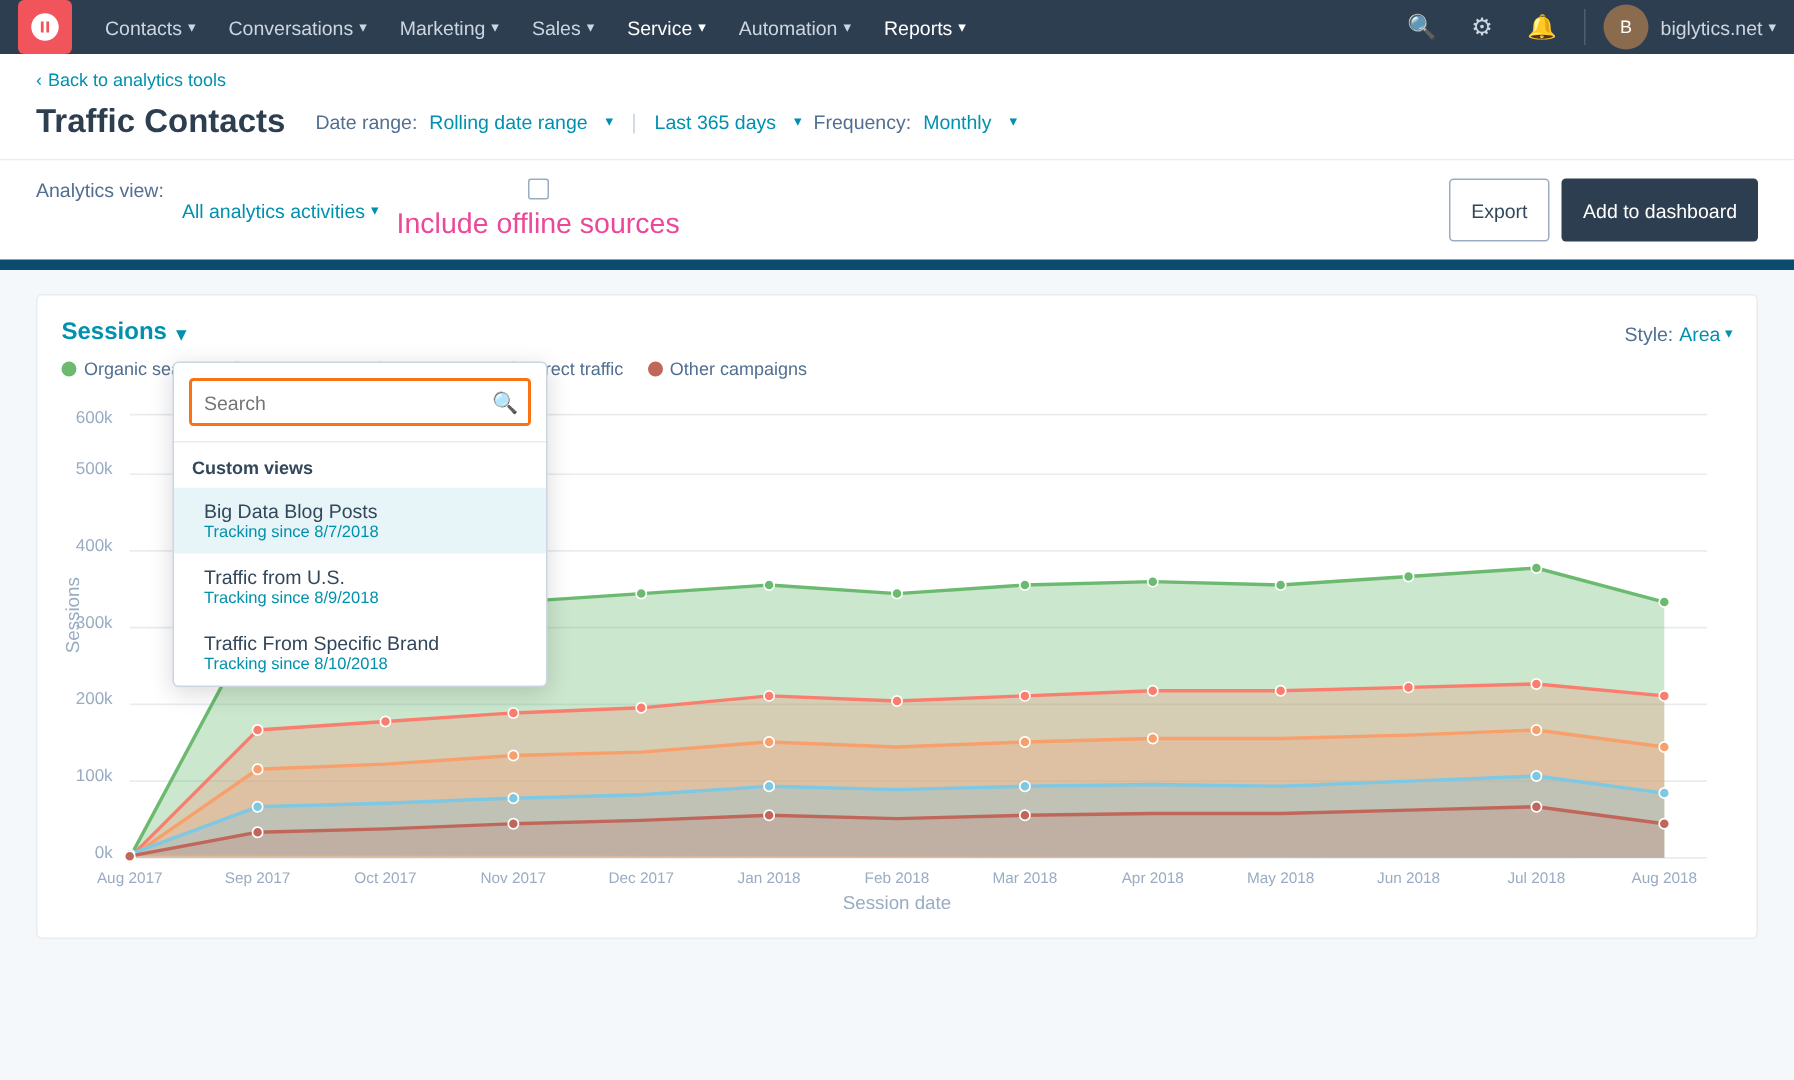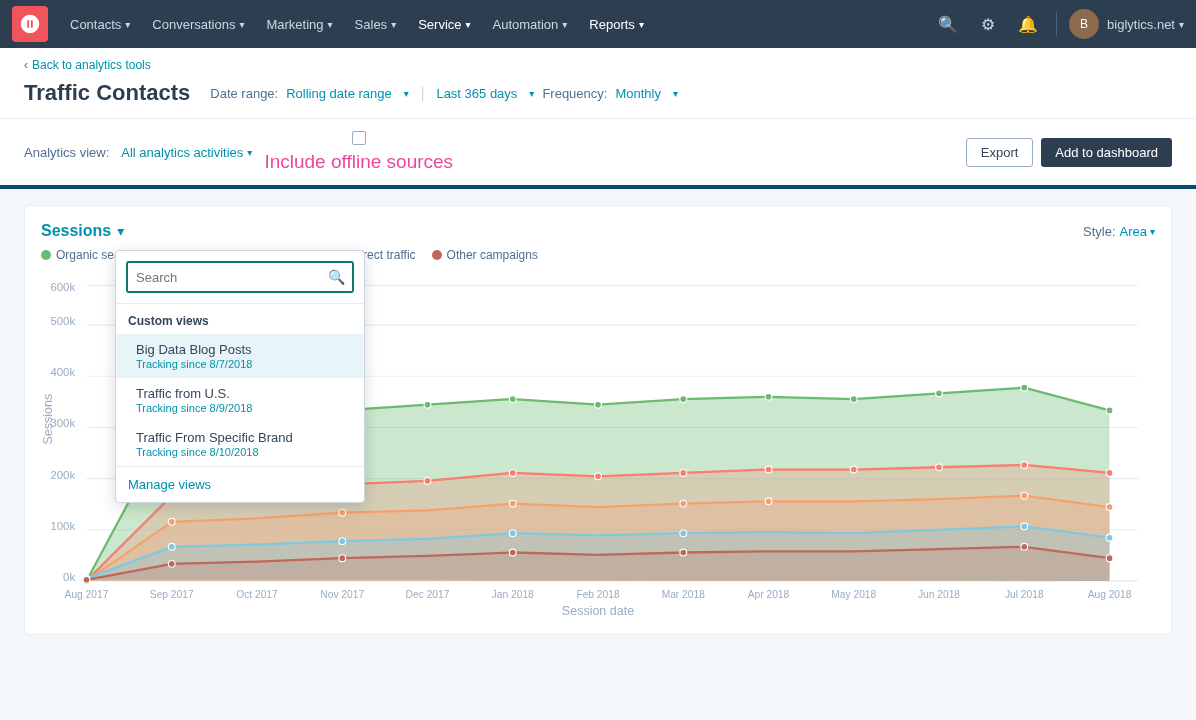--- a/index.html
+++ b/index.html
@@ -1,21 +1,21 @@
 <!DOCTYPE html>
 <html><head>
   <meta charset="utf-8">
   <style>
     * { box-sizing: border-box; margin: 0; padding: 0; }
     body { font-family: -apple-system, BlinkMacSystemFont, 'Segoe UI', Helvetica, Arial, sans-serif; background: #f5f8fa; font-size: 14px; color: #33475b; }
 
     
     .top-nav {
       background: #2d3e50;
-      height: 48px;
+      height: 36px;
       display: flex;
       align-items: center;
       padding: 0 12px;
       gap: 0;
     }
     .nav-logo {
       width: 36px;
       height: 36px;
       background: #f2545b;
       border-radius: 4px;
@@ -90,22 +90,22 @@
     .tab {
       padding: 10px 16px; cursor: pointer; font-size: 14px; color: #516f90;
       border-bottom: 2px solid transparent; margin-bottom: -2px;
     }
     .tab.active { color: #2d3e50; border-bottom-color: #2d3e50; font-weight: 600; }
 
     
     .analytics-controls {
       background: #fff;
       padding: 12px 24px;
-      display: flex; align-items: center; gap: 12px;
-      border-bottom: 4px solid #0c4a6e;
+      display: flex; gap: 12px;
+      border-bottom: 7px solid #0c4a6e;
     }
     .analytics-label { font-size: 13px; color: #516f90; }
     .analytics-view-btn {
       color: #0091ae; font-weight: 400; font-size: 13px; cursor: pointer;
       display: flex; align-items: center; gap: 4px;
     }
     .offline-checkbox {
       display: flex; align-items: center; gap: 6px; font-size: 19px; color: #ec4899; cursor: pointer; flex-direction: column;
     }
     .checkbox-box {
@@ -132,21 +132,21 @@
     .dropdown-overlay {
       position: absolute; left: 90px; top: 44px; z-index: 100;
       width: 250px; background: #fff; border: 1px solid #cbd6e2;
       border-radius: 4px; box-shadow: 0 4px 16px rgba(0,0,0,0.15);
     }
     .search-box {
       padding: 10px; border-bottom: 1px solid #e7ecf0;
     }
     .search-input-wrap {
       display: flex; align-items: center;
-      border: 2px solid #0f766e; border-radius: 3px; overflow: hidden;
+      border: 2px solid #f97316; border-radius: 3px; overflow: hidden;
     }
     .search-input {
       flex: 1; border: none; outline: none; padding: 6px 8px; font-size: 13px; color: #33475b;
     }
     .search-icon-btn {
       background: #fff; border: none; padding: 6px 8px; cursor: pointer; color: #516f90; font-size: 14px;
     }
     .dropdown-section-label {
       font-size: 12px; font-weight: 600; color: #33475b; padding: 10px 12px 6px;
       text-transform: none;
@@ -415,17 +415,16 @@
         </div>
         <div class="dropdown-item">
           <div class="dropdown-item-title">Traffic from U.S.</div>
           <div class="dropdown-item-sub">Tracking since 8/9/2018</div>
         </div>
         <div class="dropdown-item">
           <div class="dropdown-item-title">Traffic From Specific Brand</div>
           <div class="dropdown-item-sub">Tracking since 8/10/2018</div>
         </div>
       </div>
-      <div class="manage-views">Manage views</div>
     </div>
 
   </div>
 </div>
 
 </body></html>

